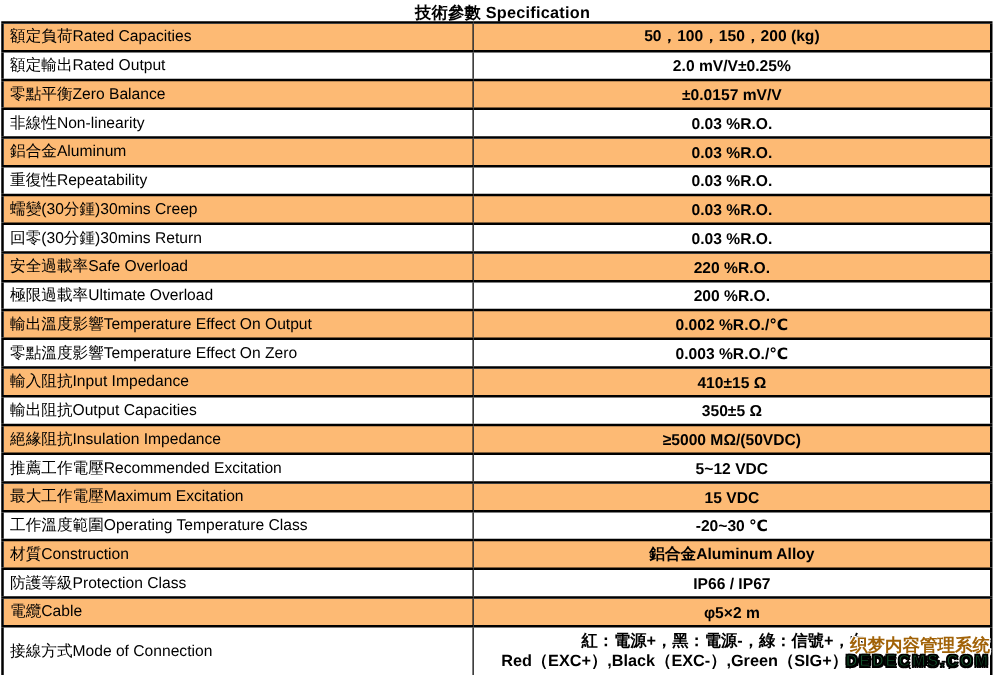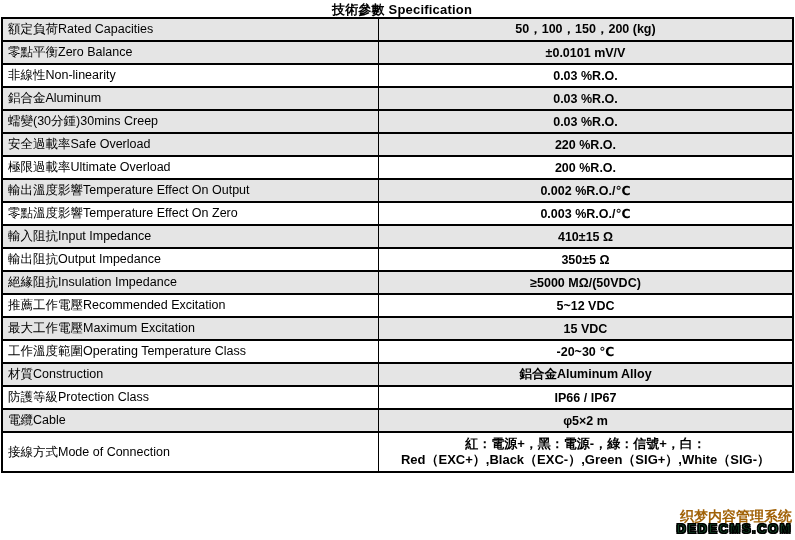--- a/index.html
+++ b/index.html
@@ -19,21 +19,21 @@
     border:2px solid #000;
   }
   td {
     border:2px solid #000;
     border-left-width:1px; border-right-width:1px;
     font-size:12.5px; height:21px; padding:0;
     overflow:hidden; white-space:nowrap;
   }
   td.label { width:370px; padding-left:5px; text-align:left; }
   td.value { text-align:center;font-weight:bold; }
-  tr.shaded td { background:#e5e5e5; }
+  tr.shaded td { background:#fdba74; }
   tr.tall td { height:38px; }
   .conn-line { line-height:16px; font-size:13px; text-align:center; }
   .watermark {
     position:absolute; right:3px; bottom:4px; text-align:right;
     line-height:14px; pointer-events:none;
   }
   .wm-cn {
     font-size:14px; font-weight:bold; color:#a16207;
     text-shadow:-1px -1px 0 #fff,1px -1px 0 #fff,-1px 1px 0 #fff,1px 1px 0 #fff,
                  0 -1px 0 #fff,0 1px 0 #fff,-1px 0 0 #fff,1px 0 0 #fff;
@@ -50,34 +50,46 @@
 <body>
 
 <div class="title">技術參數 Specification</div>
 
 <table class="spec">
   <tbody>
     <tr class="shaded">
       <td class="label">額定負荷Rated Capacities</td>
       <td class="value">50，100，150，200 (kg)</td>
     </tr>
+    <tr>
+      <td class="label">額定輸出Rated Output</td>
+      <td class="value">2.0 mV/V±0.25%</td>
+    </tr>
     <tr class="shaded">
       <td class="label">零點平衡Zero Balance</td>
-      <td class="value">±0.0101 mV/V</td>
+      <td class="value">±0.0157 mV/V</td>
     </tr>
     <tr>
       <td class="label">非線性Non-linearity</td>
       <td class="value">0.03 %R.O.</td>
     </tr>
     <tr class="shaded">
       <td class="label">鋁合金Aluminum</td>
       <td class="value">0.03 %R.O.</td>
     </tr>
+    <tr>
+      <td class="label">重復性Repeatability</td>
+      <td class="value">0.03 %R.O.</td>
+    </tr>
     <tr class="shaded">
       <td class="label">蠕變(30分鍾)30mins Creep</td>
+      <td class="value">0.03 %R.O.</td>
+    </tr>
+    <tr>
+      <td class="label">回零(30分鍾)30mins Return</td>
       <td class="value">0.03 %R.O.</td>
     </tr>
     <tr class="shaded">
       <td class="label">安全過載率Safe Overload</td>
       <td class="value">220 %R.O.</td>
     </tr>
     <tr>
       <td class="label">極限過載率Ultimate Overload</td>
       <td class="value">200 %R.O.</td>
     </tr>
@@ -87,21 +99,21 @@
     </tr>
     <tr>
       <td class="label">零點溫度影響Temperature Effect On Zero</td>
       <td class="value">0.003 %R.O./℃</td>
     </tr>
     <tr class="shaded">
       <td class="label">輸入阻抗Input Impedance</td>
       <td class="value">410±15 Ω</td>
     </tr>
     <tr>
-      <td class="label">輸出阻抗Output Impedance</td>
+      <td class="label">輸出阻抗Output Capacities</td>
       <td class="value">350±5 Ω</td>
     </tr>
     <tr class="shaded">
       <td class="label">絕緣阻抗Insulation Impedance</td>
       <td class="value">≥5000 MΩ/(50VDC)</td>
     </tr>
     <tr>
       <td class="label">推薦工作電壓Recommended Excitation</td>
       <td class="value">5~12 VDC</td>
     </tr>

